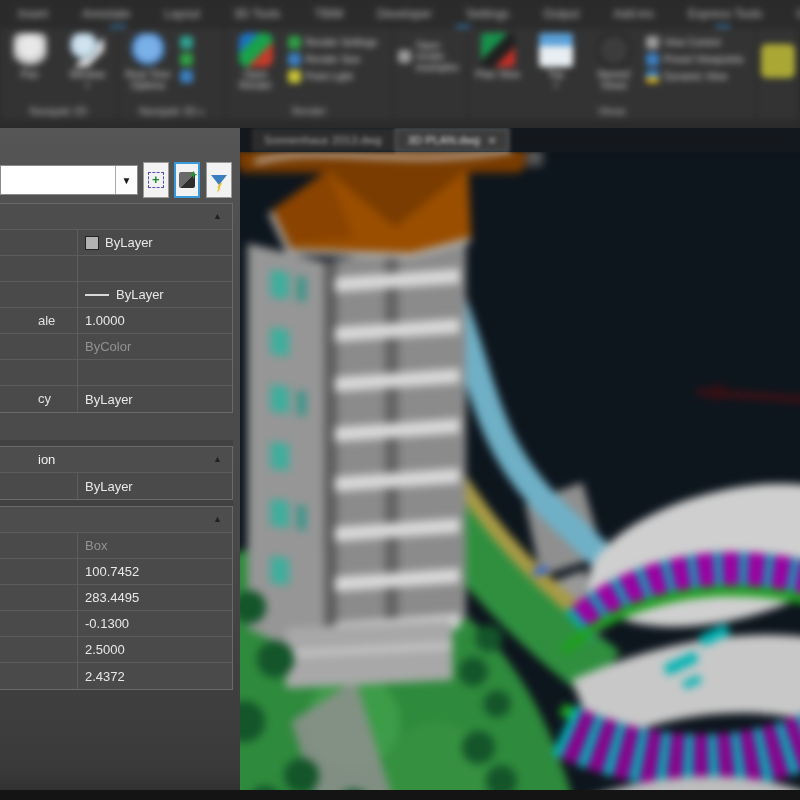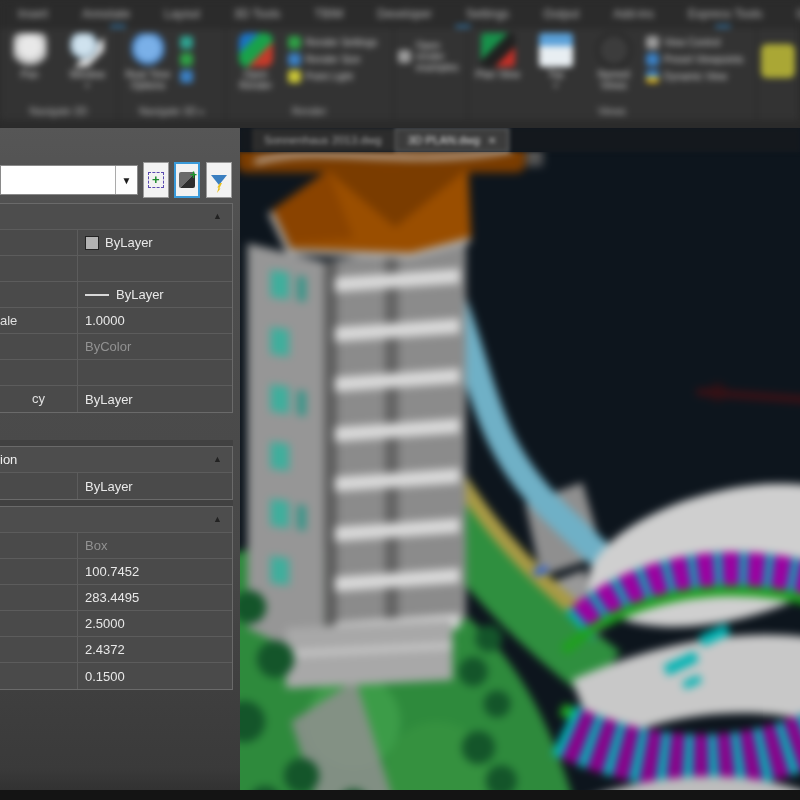--- a/index.html
+++ b/index.html
@@ -47,22 +47,22 @@
   .pal-btn.active { border:2px solid #3a9ad9; }
   .ic-pickadd { width:16px; height:16px; border:1.5px dashed #5a4ab0; position:relative; }
   .ic-pickadd:after { content:"+"; position:absolute; left:3px; top:-1px; color:#1a8a2a; font-size:13px; font-weight:bold; }
   .ic-selobj { width:16px; height:16px; background:linear-gradient(135deg,#6a6a6a 0 55%, #2e2e2e 55% 100%); position:relative; border-radius:2px;}
   .ic-selobj:after { content:"+"; position:absolute; right:-2px; top:-4px; color:#1a9a2a; font-size:12px; font-weight:bold; }
   .ic-funnel { width:0; height:0; border-left:8px solid transparent; border-right:8px solid transparent; border-top:10px solid #3a7ec0; position:relative; }
   .ic-funnel:after { content:""; position:absolute; left:-2px; top:-2px; width:5px; height:10px; background:#e8c020; clip-path:polygon(60% 0,100% 0,45% 55%,70% 55%,0 100%,30% 45%,5% 45%); }
 
   .pal-grid { position:absolute; left:0; top:75px; width:233px; border:1px solid #6a6a6a; border-left:none; }
   .prow { display:flex; height:26px; border-bottom:1px solid #5c5c5c; background:#4a4a4a; }
-  .prow:last-child { border-bottom:none;text-align:center; }
-  .prow .lab { width:78px; border-right:1px solid #5c5c5c; color:#e0e0e0; font-size:13px; line-height:25px; overflow:hidden; white-space:nowrap; }
+  .prow:last-child { border-bottom:none; }
+  .prow .lab { width:78px; border-right:1px solid #5c5c5c; color:#e0e0e0; font-size:13px; line-height:25px; overflow:hidden; white-space:nowrap;padding-left:38px; }
   .prow .val { flex:1; color:#e8e8e8; font-size:13px; line-height:25px; padding-left:7px; display:flex; align-items:center; white-space:nowrap; overflow:hidden;}
   .prow.section { background:#4d4d4d; border-bottom:1px solid #5c5c5c; }
   .prow.section .lab { border-right:none; font-weight:normal; color:#f0f0f0; }
   .prow.section .val { justify-content:flex-end; padding-right:10px; }
   .collapse-arrow { color:#222; font-size:9px; }
   .muted { color:#929292 !important; }
   .swatch { width:14px; height:14px; background:#b2b2b2; border:1px solid #222; margin-right:6px; flex:none; }
   .dash { width:24px; border-top:2px solid #d8d8d8; margin-right:7px; flex:none; }
   .dash.thick { border-top-width:3px; }
   .sect-gap { height:6px; background:#414141; }
@@ -318,33 +318,33 @@
         </div>
         <div class="prow">
           <div class="lab"></div>
           <div class="val">
               <span>283.4495</span>
             </div>
         </div>
         <div class="prow">
           <div class="lab"></div>
           <div class="val">
+              <span>-0.1300</span>
+            </div>
+        </div>
+        <div class="prow">
+          <div class="lab"></div>
+          <div class="val">
               <span>2.5000</span>
             </div>
         </div>
         <div class="prow">
           <div class="lab"></div>
           <div class="val">
               <span>2.4372</span>
-            </div>
-        </div>
-        <div class="prow">
-          <div class="lab"></div>
-          <div class="val">
-              <span>0.1500</span>
             </div>
         </div>
       </div>
     </div>
     <div class="pal-footer"></div>
   </div>
 
   <div class="viewport">
     <div class="vp-canvas">
       <svg class="scene" width="576" height="656" viewBox="-8 -8 576 656" xmlns="http://www.w3.org/2000/svg">

